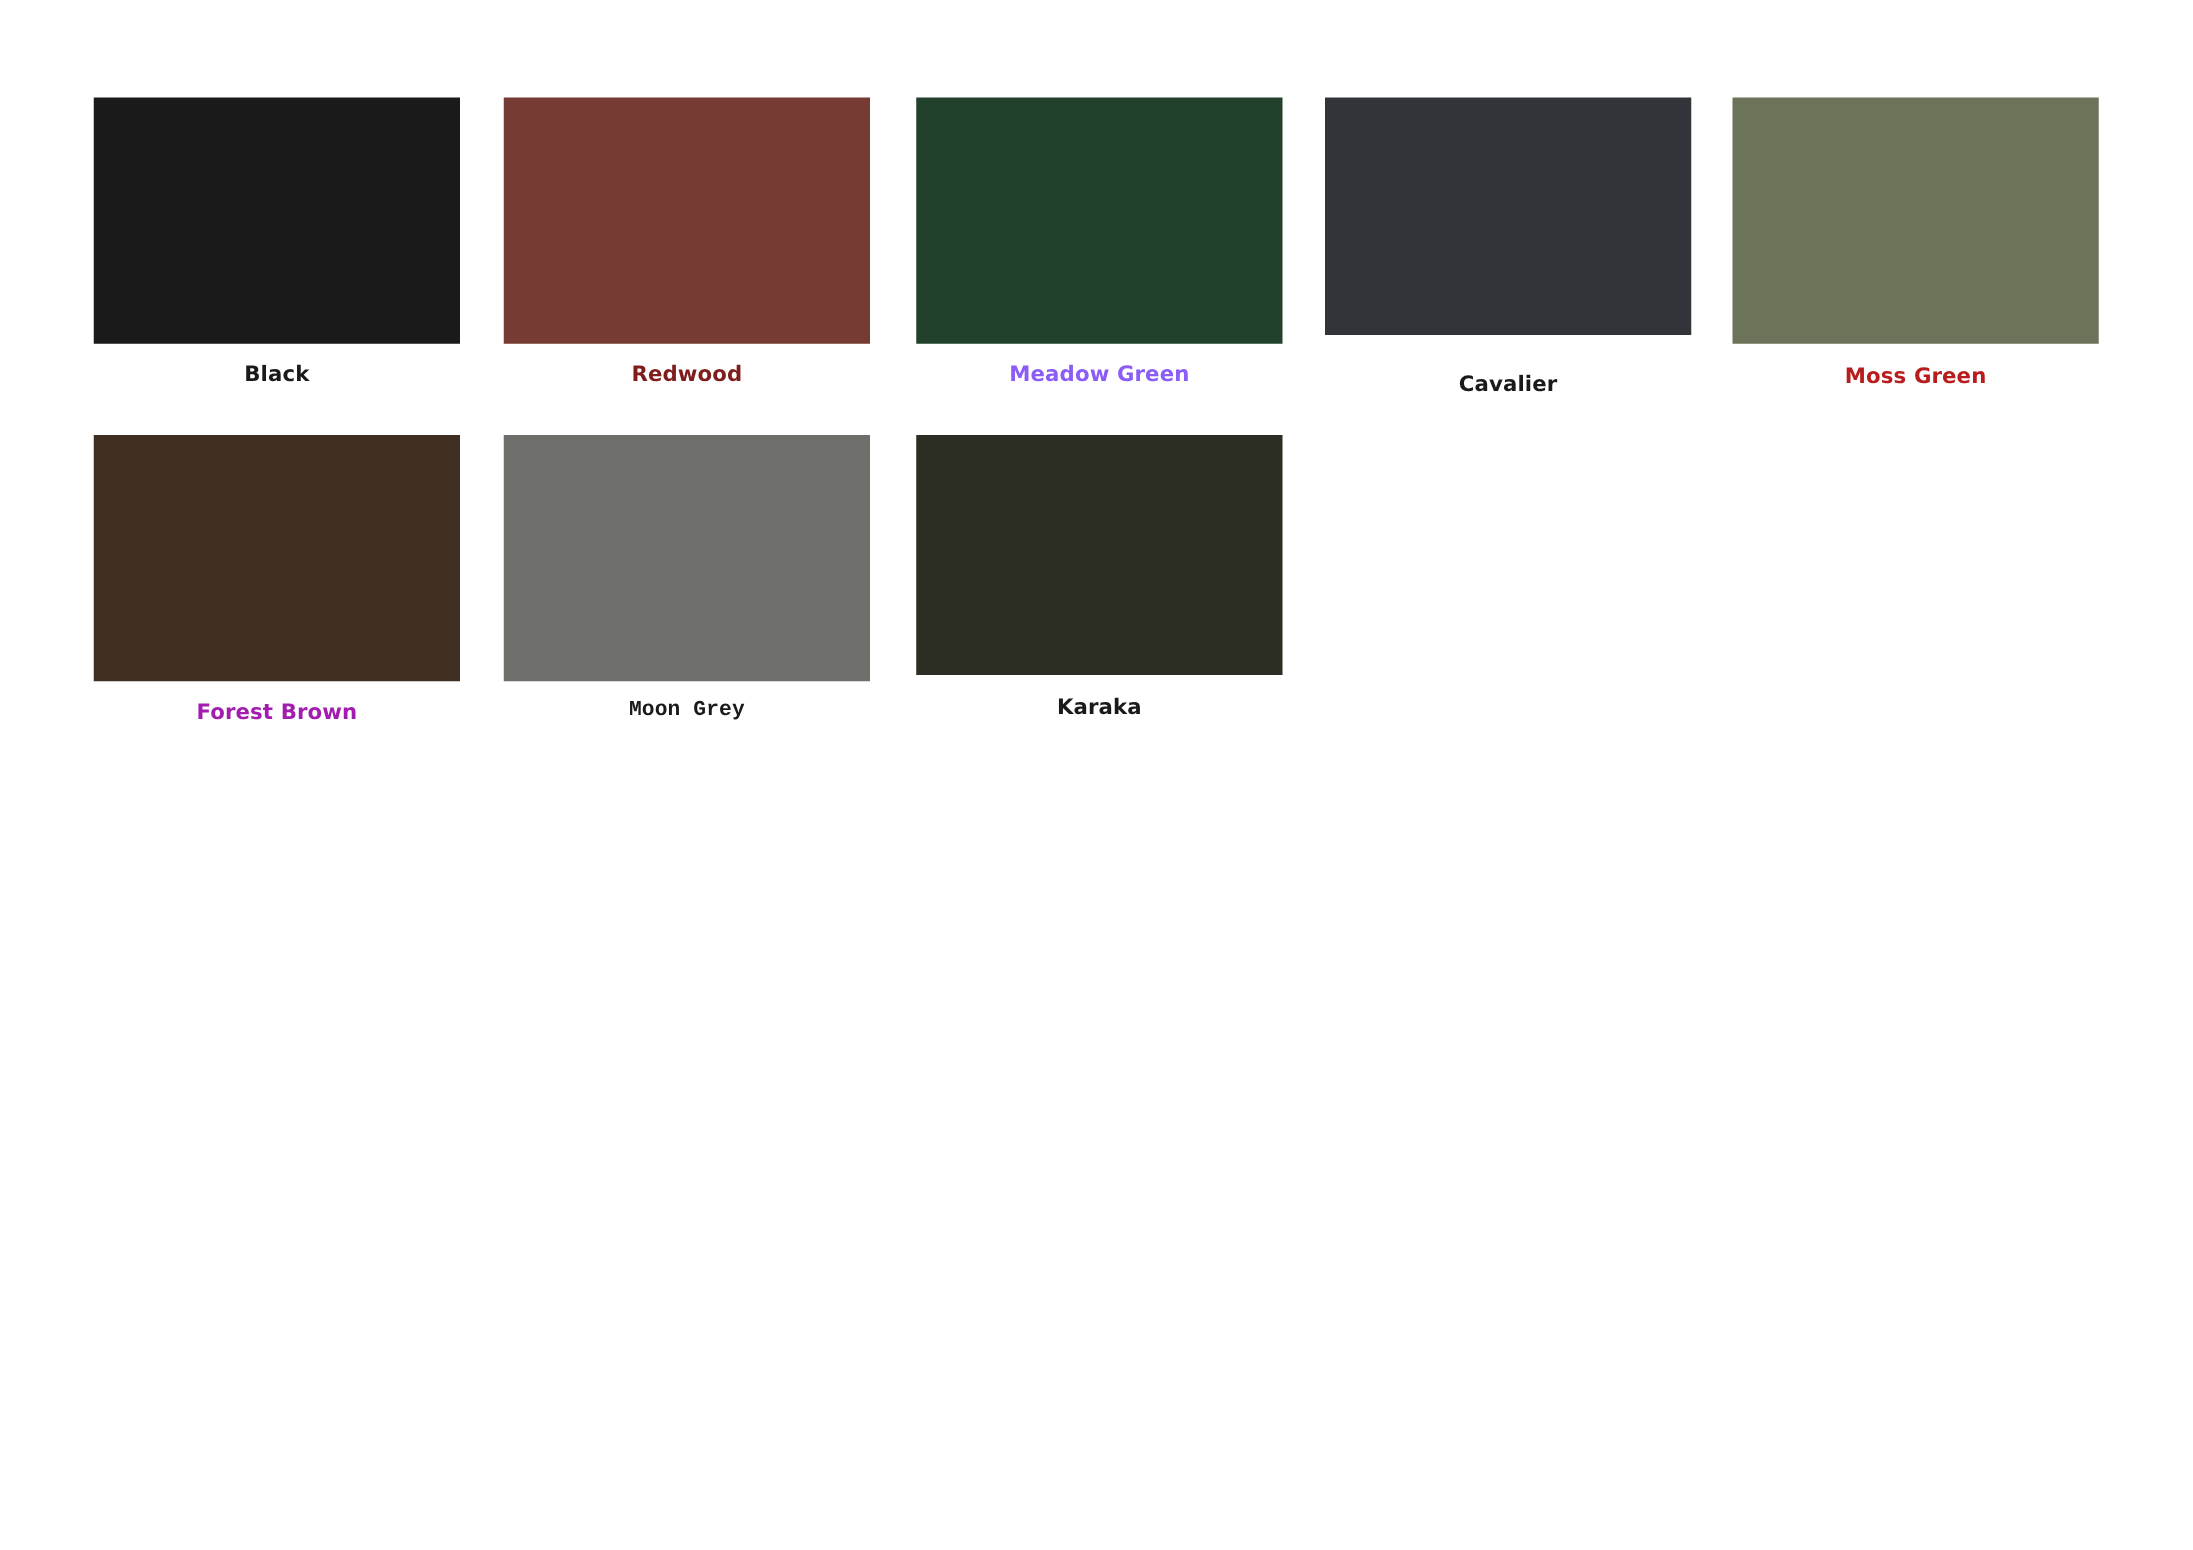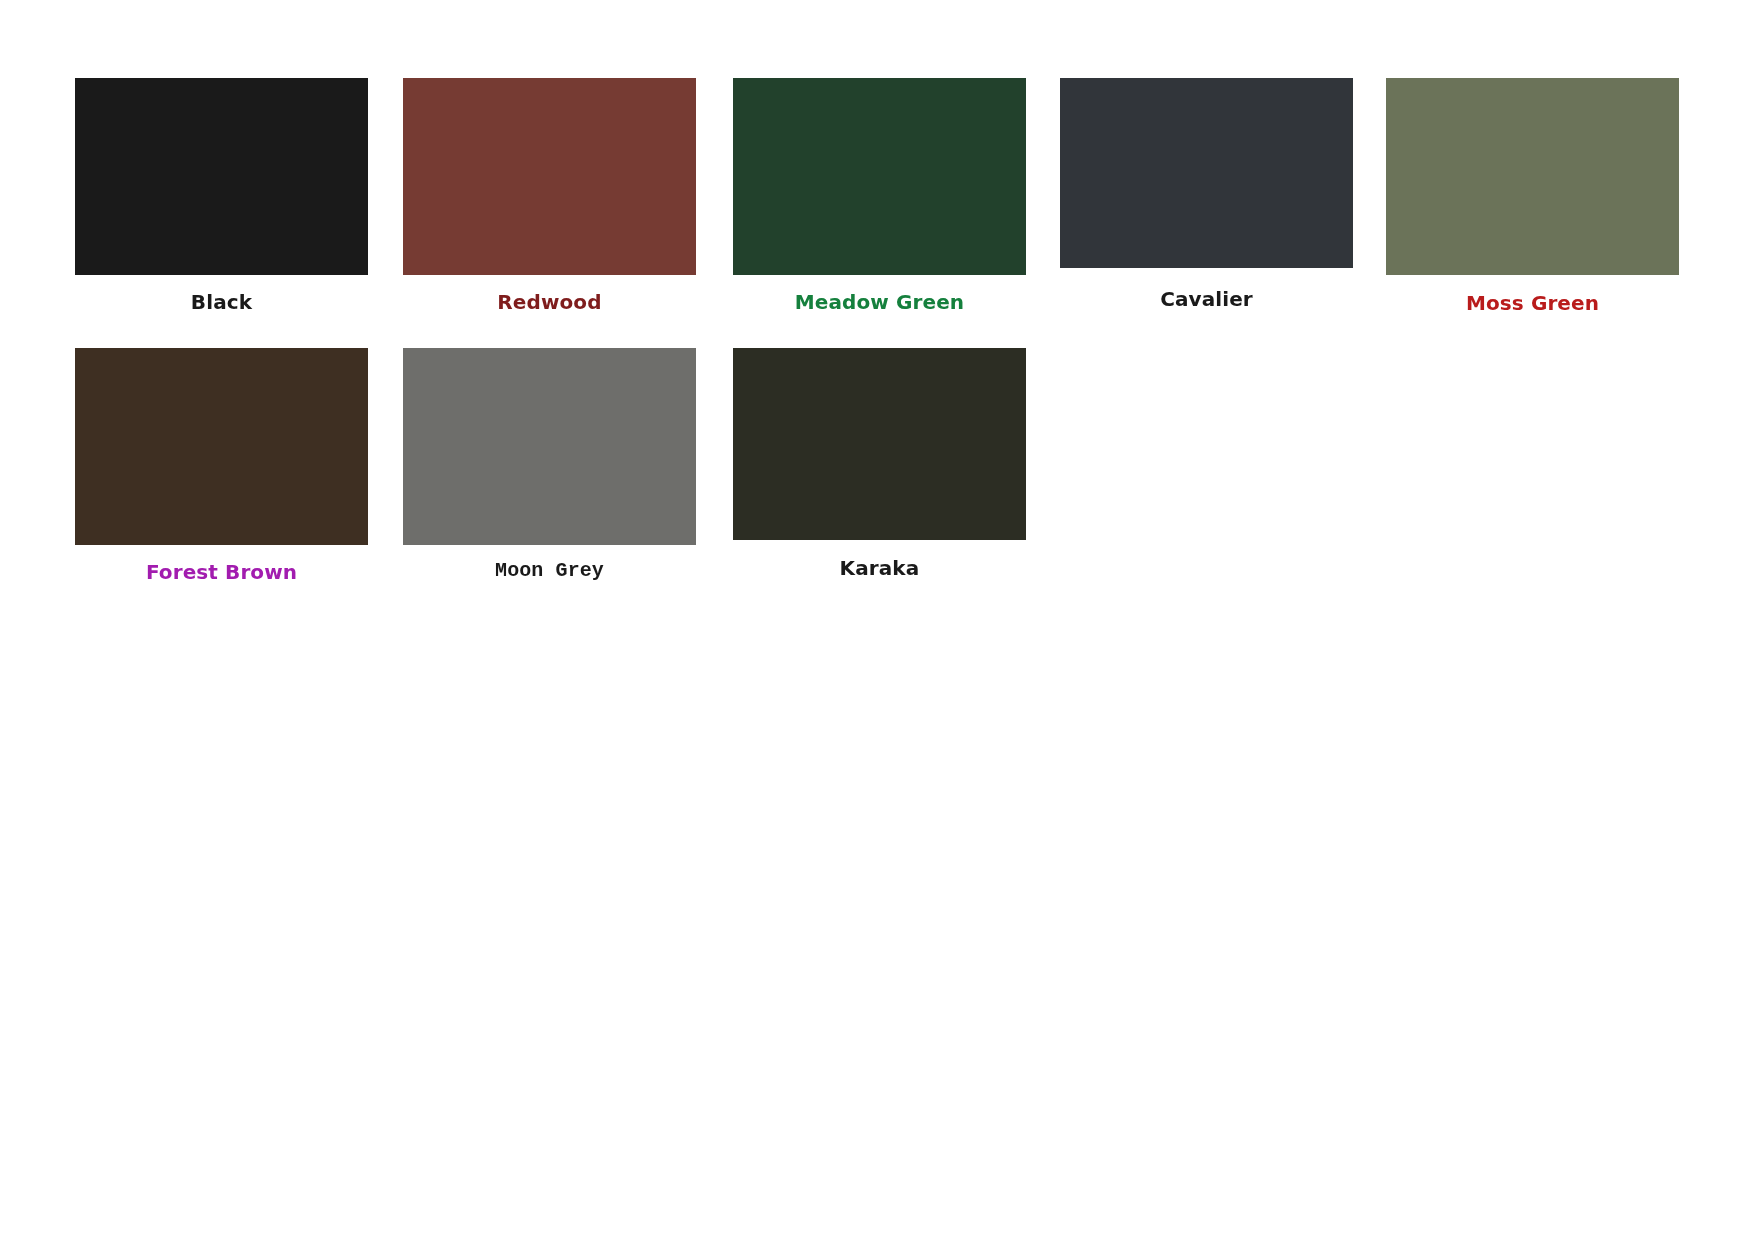--- a/index.html
+++ b/index.html
@@ -30,21 +30,21 @@
     top: 0;
   }
   .swatch-label {
     position: absolute;
     left: 0;
     width: 100%;
     text-align: center;
     color: #1a1a1a;
     font-family: "DejaVu Sans", sans-serif;
     font-weight: bold;
-    font-size: 20px;
+    font-size: 17px;
     letter-spacing: 0.1px;
     white-space: nowrap;
   }
   
   .r1 { top: 78px; }
   .r1 .swatch-chip { width: 293px; height: 197px; }
   .r1 .swatch-label { top: 212px; }
 
   
   .r2 { top: 348px; }
@@ -53,21 +53,21 @@
 
   
   .col0 { left: 75px;  width: 293px; }
   .col1 { left: 403px; width: 293px; }
   .col2 { left: 733px; width: 293px; }
   .col3 { left: 1060px; width: 293px; }
   .col4 { left: 1386px; width: 293px; }
 
   
   .card-cavalier .swatch-chip { height: 190px; }
-  .card-cavalier .swatch-label { top: 209px; }
+  .card-cavalier .swatch-label { top: 220px; }
 
   
   .card-moss .swatch-label { top: 213px; }
 
   
   .card-karaka .swatch-chip { height: 192px; }
   .card-karaka .swatch-label { top: 208px; }
 
   .card-moon .swatch-label { top: 211px; font-family: Liberation Mono, monospace; }
 </style>
@@ -81,21 +81,21 @@
     <div class="swatch-label" style="color: rgb(26, 26, 26);">Black</div>
   </div>
 
   <div class="swatch-card r1 col1 card-redwood">
     <div class="swatch-chip" style="background: rgb(118, 59, 51);"></div>
     <div class="swatch-label" style="color: #7f1d1d;">Redwood</div>
   </div>
 
   <div class="swatch-card r1 col2 card-meadow">
     <div class="swatch-chip" style="background: rgb(34, 65, 44);"></div>
-    <div class="swatch-label" style="color: #15803d;">Meadow Green</div>
+    <div class="swatch-label" style="color: #8b5cf6;">Meadow Green</div>
   </div>
 
   <div class="swatch-card r1 col3 card-cavalier">
     <div class="swatch-chip" style="background: rgb(49, 53, 58);"></div>
     <div class="swatch-label" style="color: rgb(26, 26, 26);">Cavalier</div>
   </div>
 
   <div class="swatch-card r1 col4 card-moss">
     <div class="swatch-chip" style="background: rgb(107, 115, 89);"></div>
     <div class="swatch-label" style="color: #b91c1c;">Moss Green</div>

